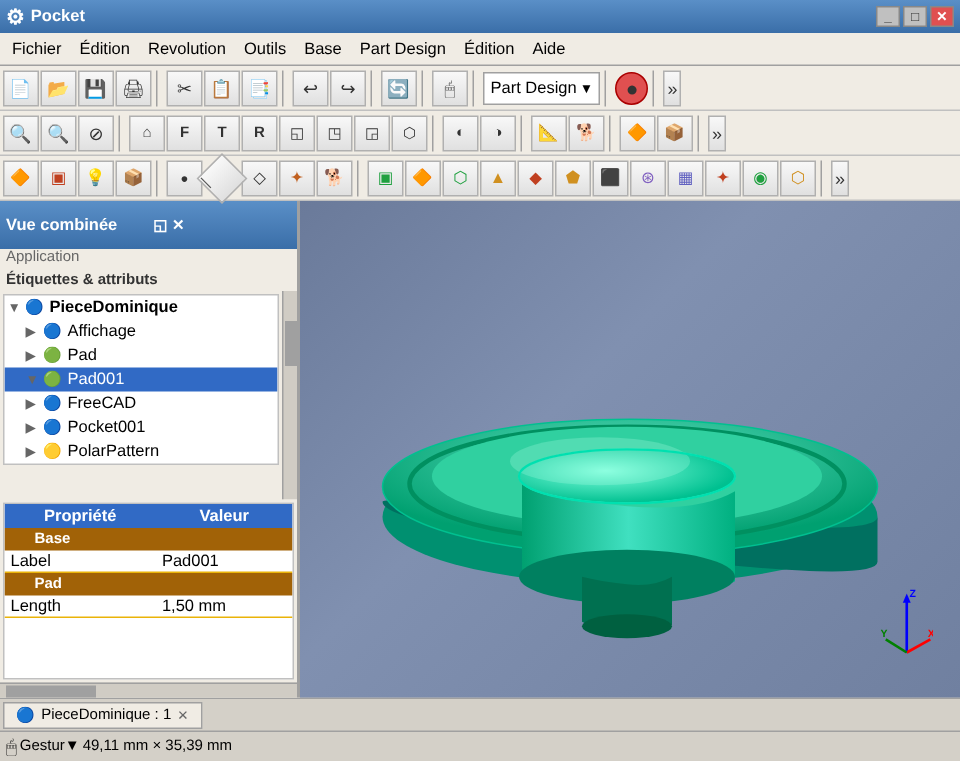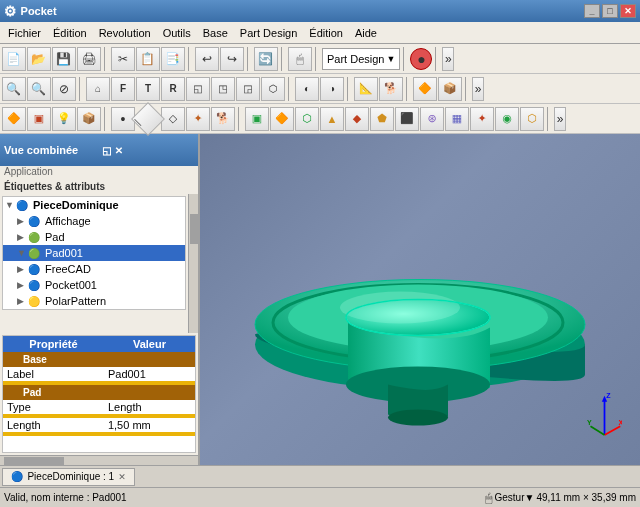--- a/index.html
+++ b/index.html
@@ -160,21 +160,21 @@
 
     #properties-area {
       height: 118px;
       background: white;
       border: 1px solid #c0c0c0;
       margin: 2px;
       overflow: hidden;
     }
     .prop-table { width: 100%; border-collapse: collapse; font-size: 11px; }
     .prop-header { background: #316ac5; color: white; font-weight: bold; padding: 2px 4px; }
-    .prop-row td { padding: 1px 4px; border-bottom: 4px solid #eab308; }
+    .prop-row td { padding: 1px 4px; border-bottom: 1px solid #eab308; }
     .prop-section { background: #a16207; color: white; font-weight: bold; padding: 2px 20px; font-size: 10px; }
 
     
     #viewport {
       flex: 1;
       background: linear-gradient(135deg, #6a7a9a 0%, #8090b0 40%, #7080a0 100%);
       position: relative;
       overflow: hidden;
     }
 
@@ -425,24 +425,20 @@
         <tbody>
           <tr>
             <td colspan="2" class="prop-section">Base</td>
           </tr>
           <tr class="prop-row">
             <td>Label</td>
             <td>Pad001</td>
           </tr>
           <tr>
             <td colspan="2" class="prop-section">Pad</td>
-          </tr>
-          <tr class="prop-row">
-            <td>Type</td>
-            <td>Length</td>
           </tr>
           <tr class="prop-row">
             <td>Length</td>
             <td>1,50 mm</td>
           </tr>
         </tbody>
       </table>
     </div>
 
     <div style="height:10px; background:#d0ccc4; border-top:1px solid #a0a0a0; display:flex; align-items:center;">
@@ -524,19 +520,18 @@
 
 <div id="tab-bar">
   <div class="view-tab">
     <span style="font-size:10px; color:#4060c0;">🔵</span>
     <span>PieceDominique : 1</span>
     <span class="tab-close">✕</span>
   </div>
 </div>
 
 <div id="statusbar">
-  <span>Valid, nom interne : Pad001</span>
   <div class="gesture-area">
     <span style="font-size:12px;">🖱</span>
     <span>Gestur▼</span>
     <span>49,11 mm × 35,39 mm</span>
   </div>
 </div>
 
 </body></html>

